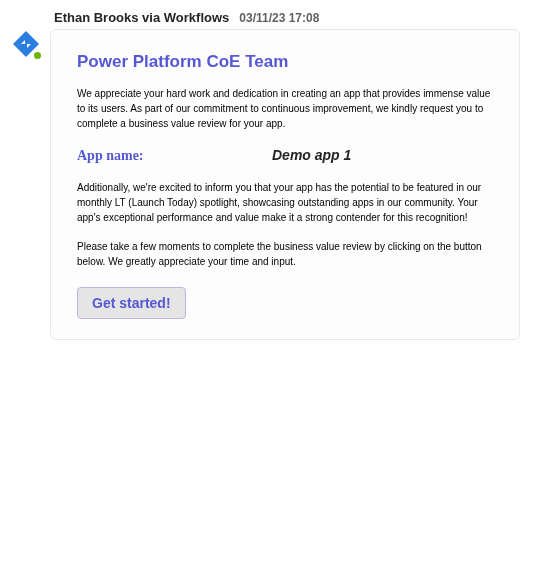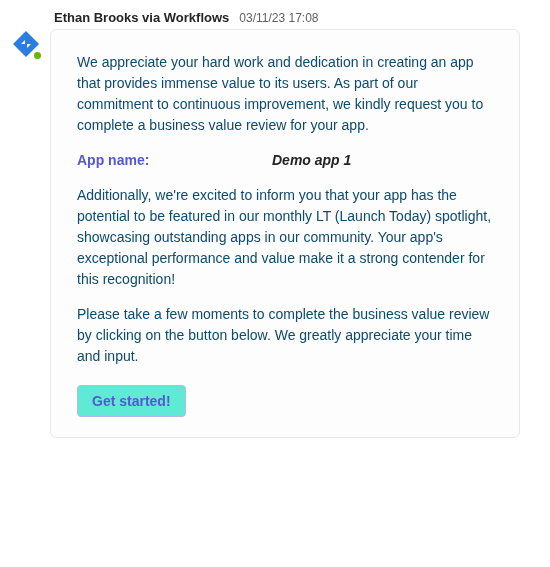--- a/index.html
+++ b/index.html
@@ -52,61 +52,63 @@
       padding-left: 4px;
     }
     .sender {
       font-size: 13px;
       color: #242424;
       font-weight: 700;
     }
     .timestamp {
       font-size: 12px;
       color: #616161;
+      font-weight: bold;
     }
     .card {
       background: #fdfdfd;
       border: 1px solid #e8e8e8;
       border-radius: 6px;
       padding: 22px 26px 20px 26px;
       max-width: 470px;
     }
     .card-title {
       color: #5558d3;
       font-size: 17px;
       font-weight: 700;
       margin-bottom: 14px;
     }
     .card-text {
-      font-size: 14px;
-      color: #0c4a6e;
+      font-size: 10px;
+      color: #000000;
       line-height: 1.5;
       margin-bottom: 14px;
     }
     .app-row {
       display: flex;
       margin-bottom: 14px;
       font-size: 14px;
       line-height: 1.5;
     }
     .app-label {
       color: #5558d3;
       font-weight: 700;
       width: 195px;
       flex-shrink: 0;
+      font-family: Liberation Serif, serif;
     }
     .app-value {
       color: #242424;
       font-weight: 700;
       font-style: italic;
     }
     .card-button {
       display: inline-block;
       border: 1px solid #b6b8e8;
-      background: #5eead4;
+      background: #e5e5e5;
       color: #5558d3;
       font-weight: 600;
       font-size: 14px;
       padding: 7px 14px;
       border-radius: 4px;
       cursor: pointer;
       font-family: inherit;
       margin-top: 4px;
     }
   </style>
@@ -124,20 +126,21 @@
     <div class="presence-badge"></div>
   </div>
 
   <div class="message-content">
     <div class="message-header">
       <span class="sender">Ethan Brooks via Workflows</span>
       <span class="timestamp">03/11/23 17:08</span>
     </div>
 
     <div class="card">
+      <div class="card-title">Power Platform CoE Team</div>
 
       <p class="card-text">We appreciate your hard work and dedication in creating an app that provides immense value to its users. As part of our commitment to continuous improvement, we kindly request you to complete a business value review for your app.</p>
 
       <div class="app-row">
         <span class="app-label">App name:</span>
         <span class="app-value">Demo app 1</span>
       </div>
 
       <p class="card-text">Additionally, we're excited to inform you that your app has the potential to be featured in our monthly LT (Launch Today) spotlight, showcasing outstanding apps in our community. Your app's exceptional performance and value make it a strong contender for this recognition!</p>
       <p class="card-text">Please take a few moments to complete the business value review by clicking on the button below. We greatly appreciate your time and input.</p>

